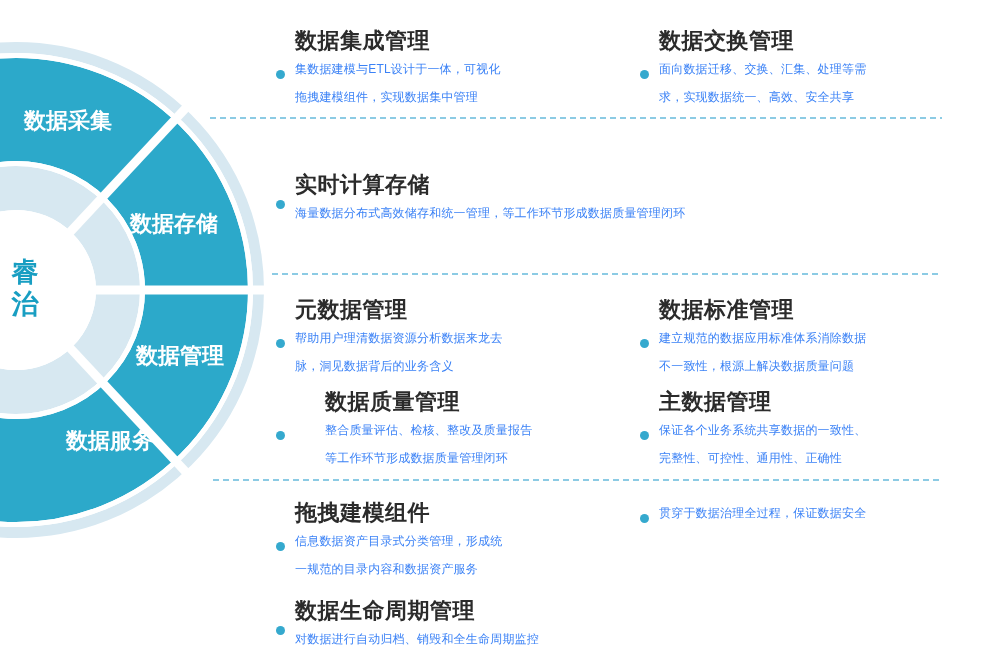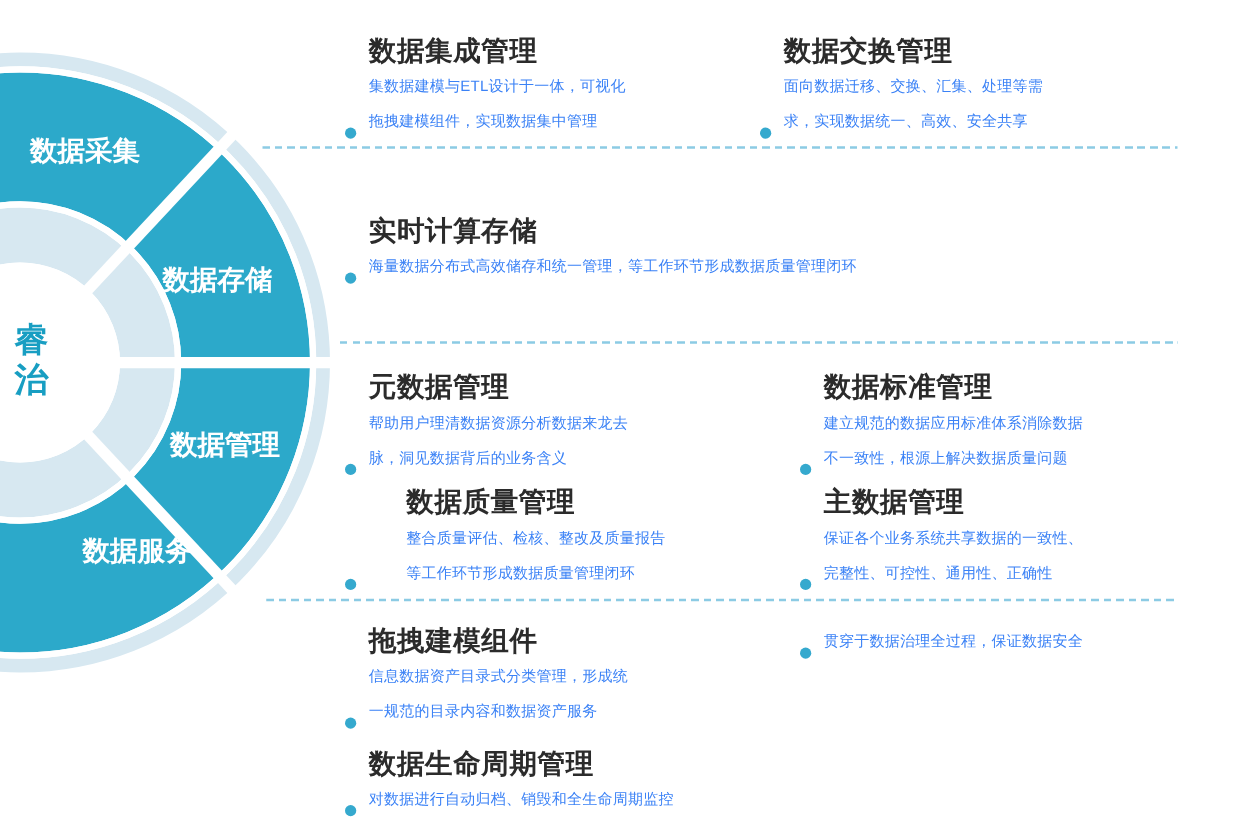--- a/index.html
+++ b/index.html
@@ -21,35 +21,35 @@
   }
   
   .dash{
     position:absolute;height:2px;
     background:repeating-linear-gradient(90deg,#8CCBE4 0 6px,transparent 6px 10px);
   }
   .dash1{left:210px;top:117px;width:732px;}
   .dash2{left:272px;top:273px;width:670px;}
   .dash3{left:213px;top:479px;width:729px;}
   
-  .section{position:absolute;display:flex;gap:10px;align-items:flex-end;}
+  .section{position:absolute;display:flex;gap:10px;align-items:center;}
   .bullet{
     flex:0 0 auto;width:9px;height:9px;border-radius:50%;
     background:#35A9CE;margin-top:10px;
   }
   .section h3{
     margin:0;font-size:22px;line-height:28px;font-weight:bold;color:#2B2B2B;
     letter-spacing:0.5px;
   }
   .section p{
     margin:0;font-size:12px;line-height:28px;color:#3b82f6;
     white-space:pre-line;letter-spacing:0.2px;
   }
   .s0{left:276px;top:27px;width:340px;}
-  .s1{left:608px;top:27px;width:345px;}
+  .s1{left:640px;top:27px;width:345px;}
   .s2{left:276px;top:171px;width:700px;}
   .s3{left:276px;top:296px;width:340px;}
   .s4{left:640px;top:296px;width:345px;}
   .s5{left:276px;top:388px;width:340px;gap:40px;}
   .s6{left:640px;top:388px;width:345px;}
   .s7{left:276px;top:499px;width:340px;}
   .s8{left:640px;top:499px;width:345px;}
   .s9{left:276px;top:597px;width:700px;}
 </style>
 </head>

